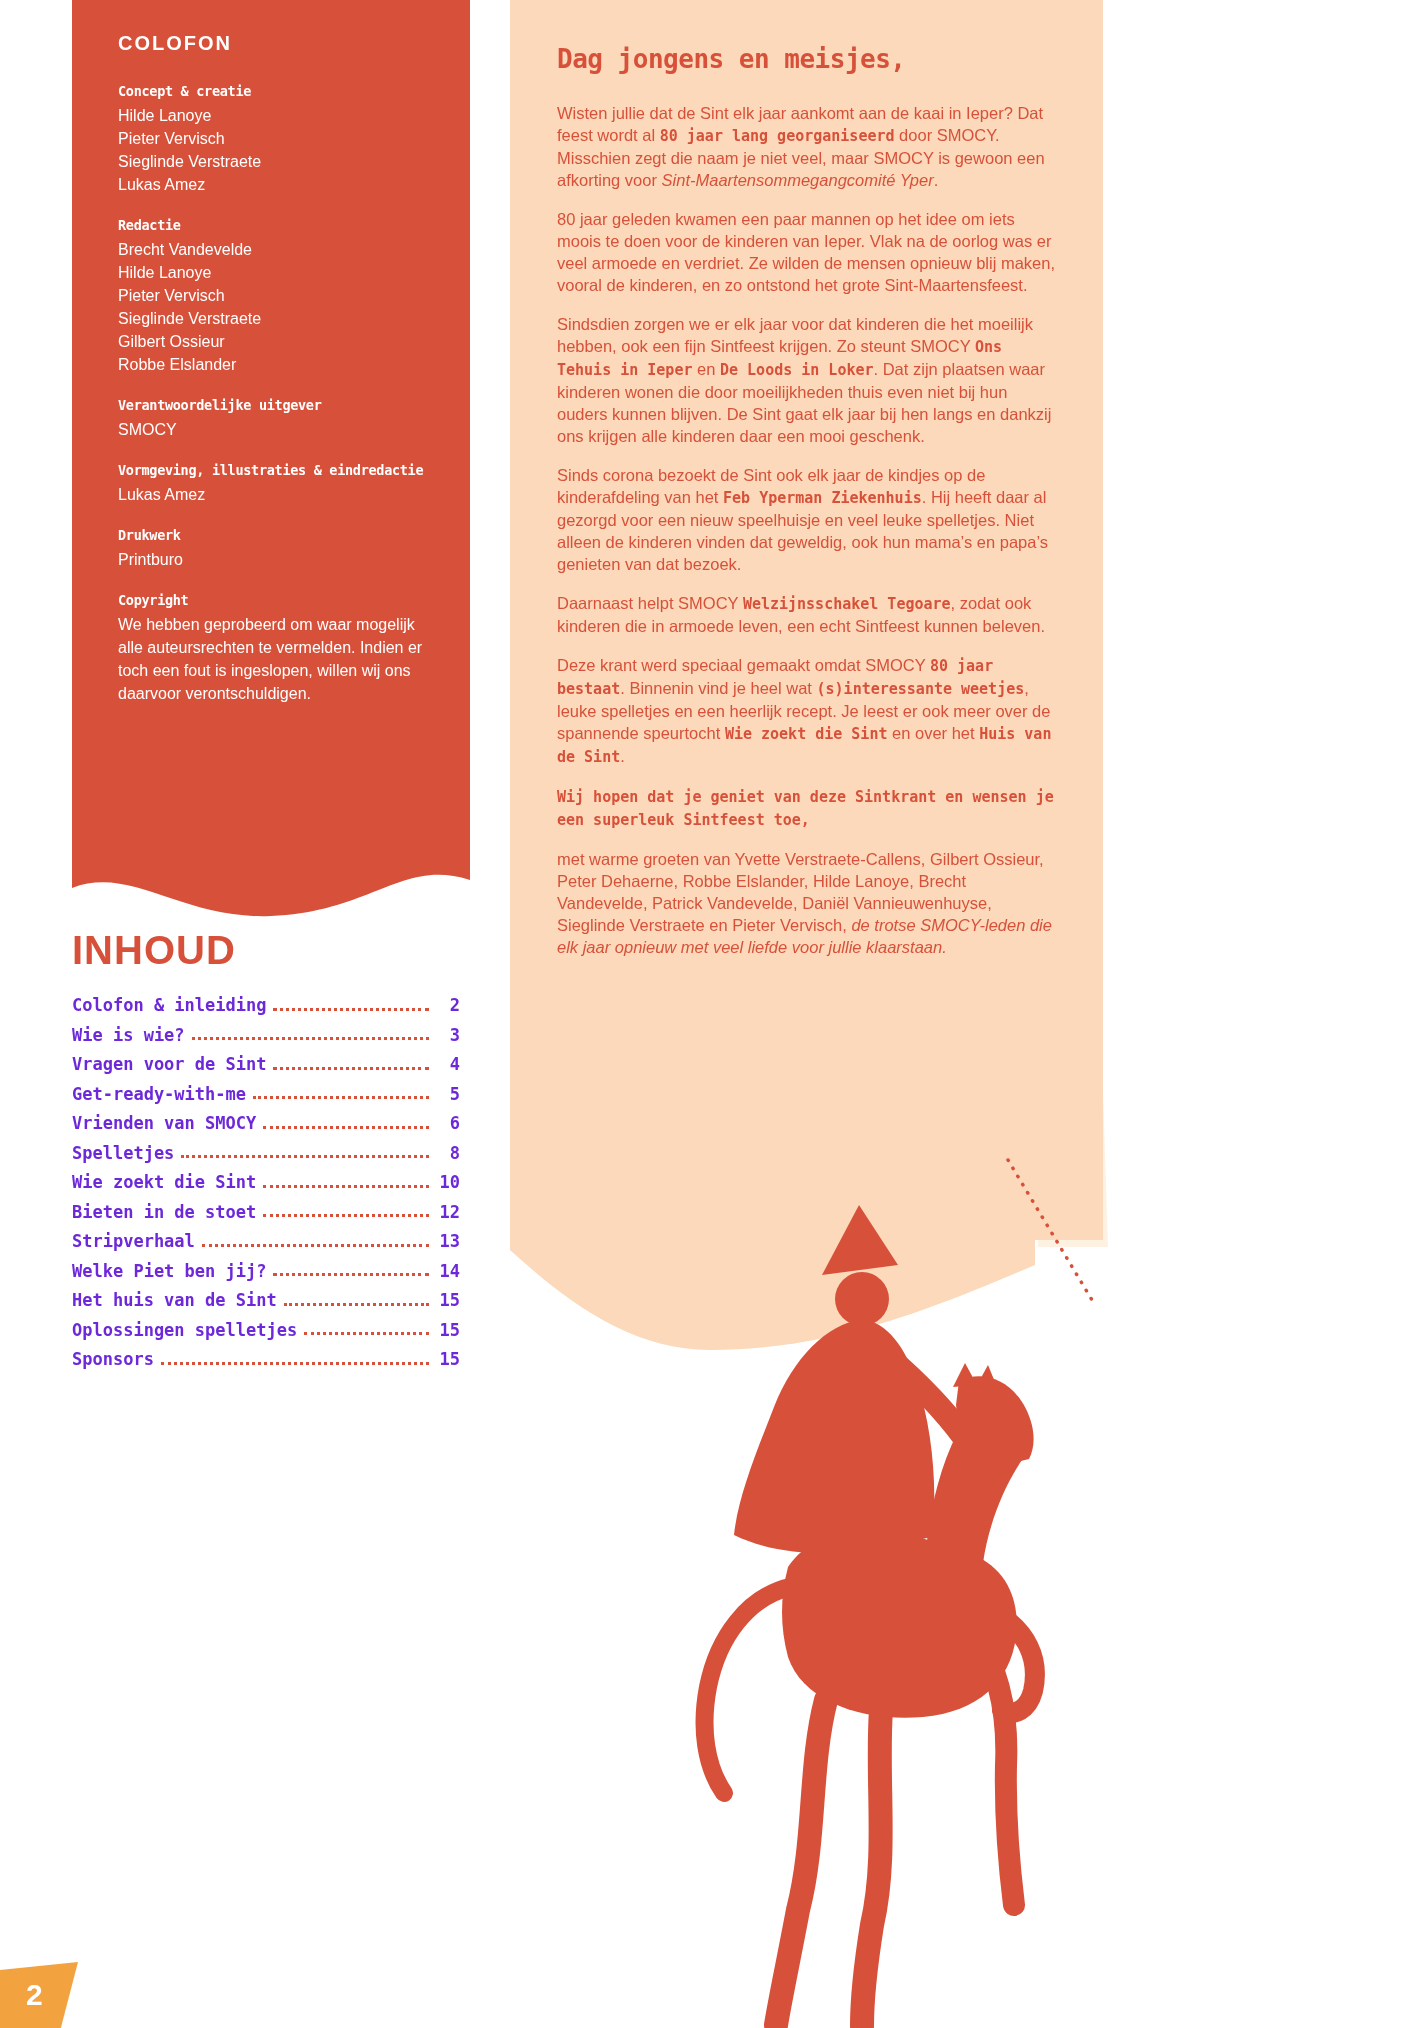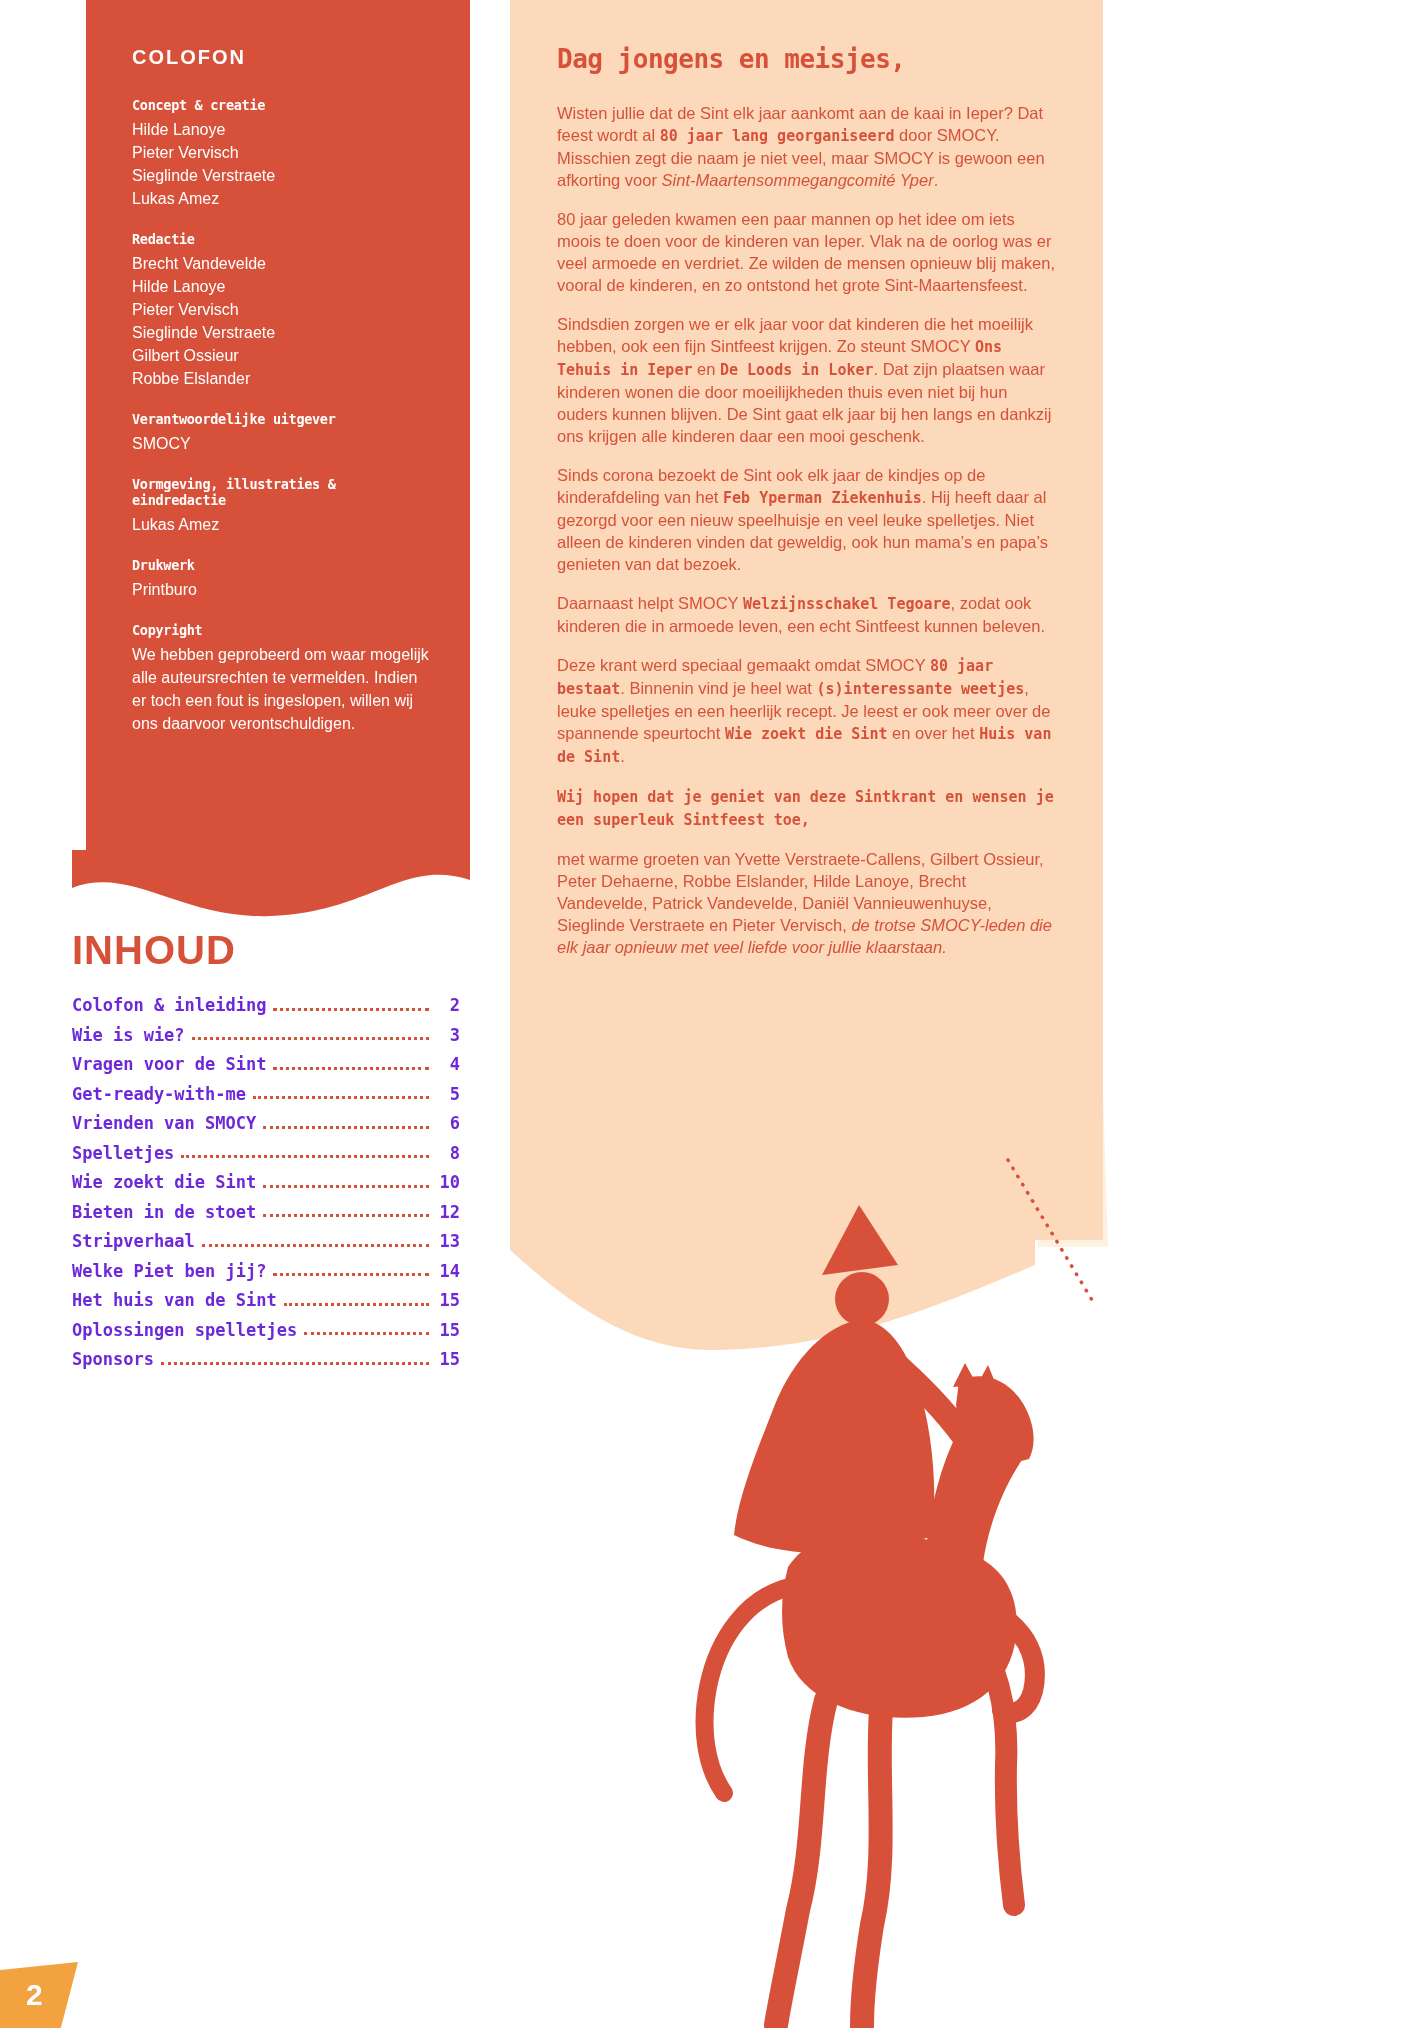--- a/index.html
+++ b/index.html
@@ -3,21 +3,21 @@
 <meta charset="utf-8">
 <style>
   * { margin:0; padding:0; box-sizing:border-box; }
   html,body { background:#ffffff; font-family:"Liberation Sans", sans-serif; }
   .page { position:relative; width:1428px; height:2028px; background:#ffffff; overflow:hidden; }
 
   .hand { font-family:"DejaVu Sans Mono", monospace; font-weight:700; }
 
   
   .colofon { position:absolute; left:72px; top:0; width:398px; z-index:1; }
-  .colofon-body { background:#d7513a; padding:46px 38px 34px 46px; min-height:850px; color:#ffffff;margin-left:14px; }
+  .colofon-body { background:#d7513a; padding:32px 38px 34px 46px; min-height:850px; color:#ffffff; }
   .colofon-title { font-size:20px; font-weight:700; letter-spacing:2px; margin-bottom:28px; }
   .c-section { margin-bottom:21px; }
   .c-section h4 { font-size:13.5px; letter-spacing:-0.3px; margin-bottom:5px; }
   .c-lines { font-size:16px; line-height:23px; font-weight:400; white-space:pre-line; }
   .colofon-wave { display:block; width:398px; height:70px; }
   .colofon-wave path { fill:#d7513a; }
 
   
   .inhoud { position:absolute; left:72px; top:928px; width:388px; z-index:1; }
   .inhoud h2 { font-size:40px; font-weight:800; color:#d7513a; letter-spacing:1px; margin-bottom:18px; }

